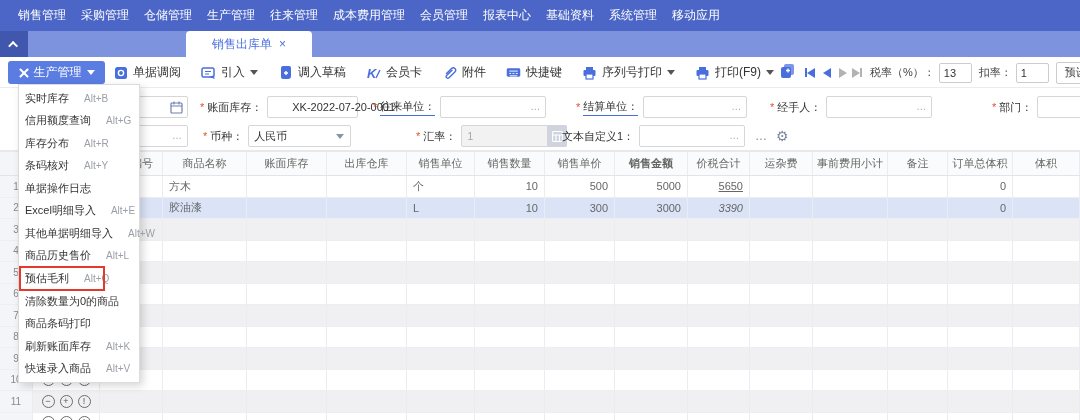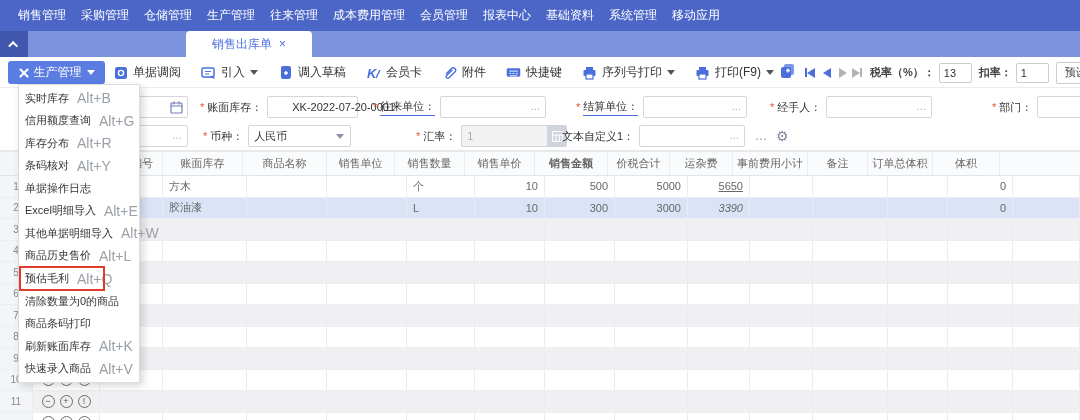--- a/index.html
+++ b/index.html
@@ -35,21 +35,21 @@
   .tbic { width:15px; height:15px; display:inline-flex; align-items:center; justify-content:center; }
   .tbic svg { display:block; }
   .tb-right { position:absolute; left:780px; top:0; height:31px; display:flex; align-items:center; }
   .ic-copyadd { margin-right:9px; cursor:pointer; }
   .navarr { display:flex; align-items:center; cursor:pointer; }
   .navarr .bar { width:2px; height:9px; background:currentColor; }
   .tri-l { width:0; height:0; border-top:5px solid transparent; border-bottom:5px solid transparent; border-right:8px solid currentColor; }
   .tri-r { width:0; height:0; border-top:5px solid transparent; border-bottom:5px solid transparent; border-left:8px solid currentColor; }
   .blue { color:var(--accent,#4a6fdc); }
   .gray { color:#b3b3b3; } .m5 { margin-right:5px; } .m8 { margin-right:8px; }
-  .tb-label { font-size:11px; color:#444; white-space:nowrap;font-weight:bold; }
+  .tb-label { font-size:11px; color:#444; white-space:nowrap; }
   .minput { width:33px; height:20px; border:1px solid #ccc; border-radius:2px; font-size:11px; color:#333; display:flex; align-items:center; padding-left:4px; margin:0 7px 0 4px; background:#fff; }
   .preset-btn { border:1px solid #ccc; border-radius:2px; height:22px; padding:0 8px; font-size:11px; color:#444; display:flex; align-items:center; white-space:nowrap; background:#fff; cursor:pointer; }
 
   
   .formarea { position:absolute; top:88px; left:0; right:0; height:63px; background:#fff; border-bottom:1px solid #e9e9e9; }
   .fg { position:absolute; height:22px; display:flex; align-items:center; font-size:11px; color:#333; white-space:nowrap; }
   .req { color:#e4502e; margin-right:3px; }
   .flabel { margin-right:5px; }
   .flabel.link { border-bottom:1px solid var(--accent,#4a6fdc); padding-bottom:1px; cursor:pointer; }
   .finput { position:relative; border:1px solid #d6d6d6; border-radius:2px; height:22px; background:#fff; font-size:11px; color:#333; display:flex; align-items:center; padding:0 5px; cursor:text; }
@@ -71,21 +71,21 @@
   .ac { justify-content:center; } .al { justify-content:flex-start; } .ar { justify-content:flex-end; }
   .numcol { background:#f3f5f9; color:#8a8a8a; font-size:10px; justify-content:center; }
   .trow.alt { background:#f0f0f2; }
   .trow.sel { background:var(--selected-row,#dbe4f7); }
   .ops { gap:5px; justify-content:center; padding:0; }
   .opic { width:13px; height:13px; border:1px solid #6b6b6b; border-radius:50%; color:#555; font-size:9px; display:flex; align-items:center; justify-content:center; flex-shrink:0; cursor:pointer; line-height:1; }
 
   
   .menu { position:absolute; left:18px; top:84px; width:122px; height:299px; background:#fff; border:1px solid #dcdcdc; box-shadow:3px 3px 8px rgba(0,0,0,0.16); z-index:50; display:flex; flex-direction:column; padding:2px 0; }
   .menu-item { flex:1; display:flex; align-items:center; padding-left:6px; font-size:11px; color:#333; white-space:nowrap; position:relative; cursor:pointer; }
-  .menu-item .sc { font-size:14px; color:#9aa0a6; margin-left:8px; }
+  .menu-item .sc { font-size:10px; color:#9aa0a6; margin-left:15px; }
   .menu-item.hl::after { content:""; position:absolute; left:0; right:34px; top:-1px; bottom:-1px; border:2px solid var(--highlight-red,#e23b2e); pointer-events:none; }
 </style>
 </head>
 <body style="--topnav-bg: #4b66c6; --tabbar-bg: #7e93de; --accent: #4a6fdc; --selected-row: #dbe4f7; --highlight-red: #e23b2e;">
 
 <div class="screen">
 
   <nav class="topnav">
     <div class="nav-items">
 
@@ -357,22 +357,23 @@
 
     <div class="dotsbtn">…</div>
     <div class="gearbtn">⚙</div>
   </div>
 
   <div class="table">
       <div class="trow thead">
         <div class="tcell ac numcol" style="width: 33px;"></div>
         <div class="tcell ac" style="width: 67px;"></div>
         <div class="tcell ac" style="width: 63px;">商品编号</div>
+        <div class="tcell al" style="width: 84px;">商品名称</div>
         <div class="tcell ac" style="width: 80px;">账面库存</div>
-        <div class="tcell al" style="width: 84px;">商品名称</div>
+        <div class="tcell ac" style="width: 80px;">出库仓库</div>
         <div class="tcell al" style="width: 68px;">销售单位</div>
         <div class="tcell ar" style="width: 70px;">销售数量</div>
         <div class="tcell ar" style="width: 70px;">销售单价</div>
         <div class="tcell ar" style="width: 73px; font-weight: bold;">销售金额</div>
         <div class="tcell ar" style="width: 62px;">价税合计</div>
         <div class="tcell ar" style="width: 63px;">运杂费</div>
         <div class="tcell ac" style="width: 75px;">事前费用小计</div>
         <div class="tcell ac" style="width: 60px;">备注</div>
         <div class="tcell ar" style="width: 65px;">订单总体积</div>
         <div class="tcell ac" style="width: 67px;">体积</div>

